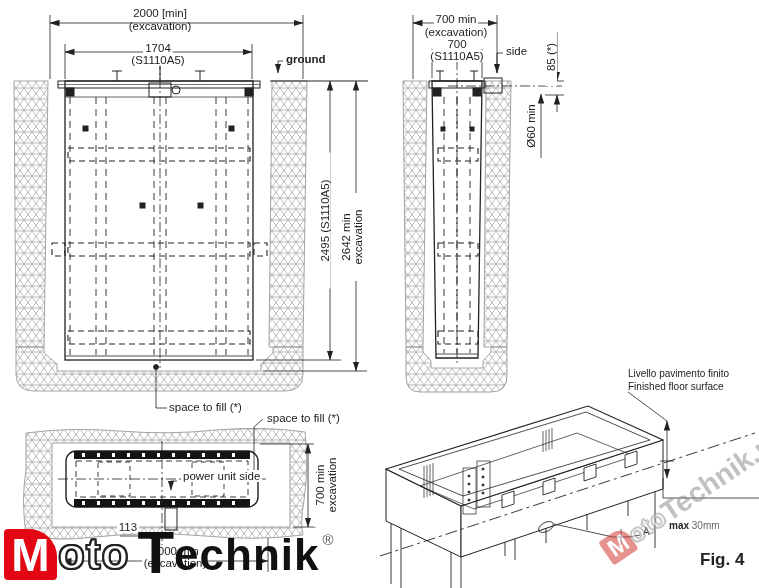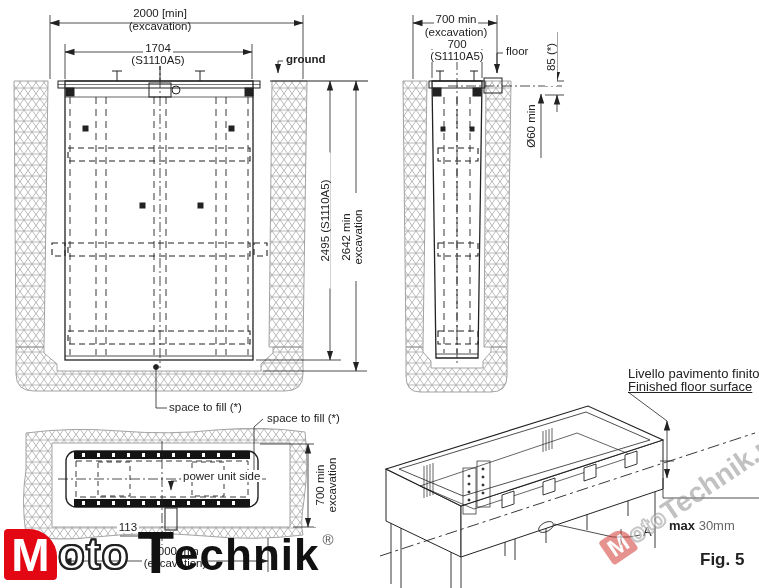--- a/index.html
+++ b/index.html
@@ -5,21 +5,21 @@
   html,body{margin:0;padding:0;background:#fff;}
   .canvas{position:relative;width:759px;height:588px;background:#fff;overflow:hidden;
           font-family:"Liberation Sans",sans-serif;color:#222;}
   .art{position:absolute;left:0;top:0;z-index:0;}
   .lbl{position:absolute;font-size:11.5px;line-height:12px;white-space:nowrap;color:#222;z-index:2;}
   .bg{background:#fff;padding:0 2px;}
   .ctr{text-align:center;white-space:nowrap;}
   .rot{transform:rotate(-90deg);transform-origin:center center;display:flex;flex-direction:column;
        align-items:center;justify-content:center;}
   .under{z-index:1;padding-left:23px;}
-  .big{font-size:13px;text-align:center;}
+  .big{font-size:10px;text-align:center;}
   .bold{font-weight:bold;}
   .fig{font-size:17px;font-weight:bold;z-index:2;}
   .val{color:#666;}
   
   .logo{position:absolute;left:4px;top:529px;display:flex;align-items:flex-start;z-index:5;}
   .logo-m{display:inline-flex;align-items:center;justify-content:center;width:53px;height:51px;
           background:#e30613;border-radius:4px 28px 4px 4px;color:#fff;font-weight:bold;font-size:46px;}
   .logo-oto{font-size:44px;line-height:50px;font-weight:bold;color:#fff;margin-left:1px;letter-spacing:1px;
             -webkit-text-stroke:2px #222;
             text-shadow:-1px -1px 0 #222,1px -1px 0 #222,-1px 1px 0 #222,1px 1px 0 #222;}
@@ -289,45 +289,45 @@
 <div class="lbl rot bg" style="left:308px;top:225px;width:84px;height:24px;">
   <span>2642  min</span>
   <span>excavation</span>
 </div>
 <div class="lbl" style="left:169px;top:401px;"><span>space to fill (*)</span></div>
 
 <div class="lbl ctr" style="left:400px;top:13px;width:112px;"><span class="bg">700  min</span></div>
 <div class="lbl ctr" style="left:400px;top:26px;width:112px;"><span>(excavation)</span></div>
 <div class="lbl ctr" style="left:412px;top:38px;width:90px;"><span class="bg">700</span></div>
 <div class="lbl ctr" style="left:412px;top:50px;width:90px;"><span class="bg">(S1110A5)</span></div>
-<div class="lbl" style="left:506px;top:45px;"><span>floor</span></div>
+<div class="lbl" style="left:506px;top:45px;"><span>side</span></div>
 <div class="lbl rot bg" style="left:522px;top:51px;width:54px;height:12px;">
       <span>85  (*)</span>
     </div>
 <div class="lbl rot bg" style="left:498px;top:120px;width:62px;height:12px;">
       <span>Ø60  min</span>
     </div>
 
 <div class="lbl" style="left:267px;top:412px;"><span>space to fill (*)</span></div>
 <div class="lbl" style="left:181px;top:470px;"><span class="bg">power unit side</span></div>
 <div class="lbl rot bg" style="left:284px;top:473px;width:80px;height:24px;">
   <span>700  min</span>
   <span>excavation</span>
 </div>
 <div class="lbl ctr" style="left:108px;top:521px;width:40px;"><span class="bg">113</span></div>
 <div class="lbl ctr under" style="left:92px;top:545px;width:120px;"><span class="bg">2000  min</span></div>
 <div class="lbl ctr under" style="left:92px;top:557px;width:120px;"><span class="bg">(excavation)</span></div>
 
 <div class="lbl big" style="left:628px;top:368px;"><span>Livello pavimento finito</span></div>
-<div class="lbl big" style="left:628px;top:381px;text-decoration:underline;"><span>Finished floor surface</span></div>
+<div class="lbl big" style="left:628px;top:381px;"><span>Finished floor surface</span></div>
 <div class="lbl big" style="left:669px;top:480px;margin-top:40px;">
   <span class="bold">max</span>&nbsp;<span class="val">30mm</span>
 </div>
 <div class="lbl big" style="left:643px;top:526px;"><span>A</span></div>
-<div class="lbl fig" style="left:700px;top:554px;"><span>Fig. 5</span></div>
+<div class="lbl fig" style="left:700px;top:554px;"><span>Fig. 4</span></div>
 
 <div class="logo">
   <span class="logo-m">M</span>
   <span class="logo-oto">oto</span>
   <span class="logo-t">T</span>
   <span class="logo-echnik">echnik</span>
   <span class="logo-reg">®</span>
 </div>
 
 <div class="watermark">

